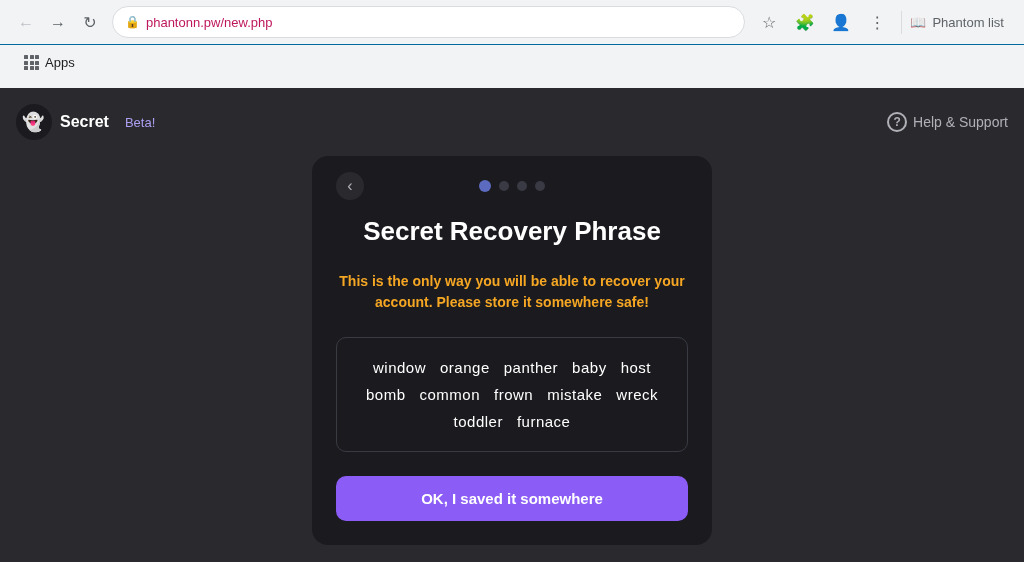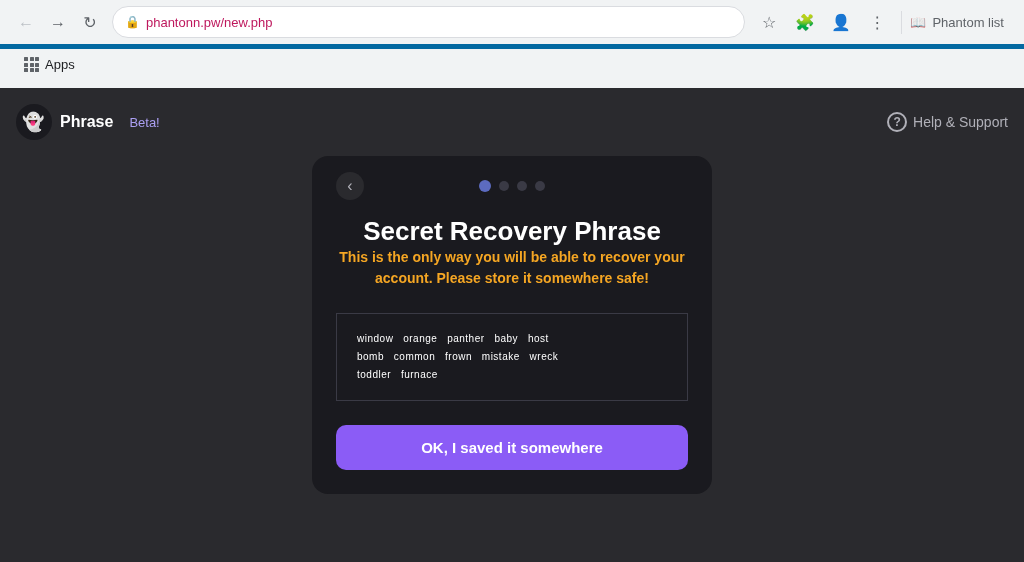--- a/index.html
+++ b/index.html
@@ -87,21 +87,21 @@
       margin-left: 4px;
       color: #5f6368;
       font-size: 13px;
       cursor: pointer;
     }
     .bookmarks-bar {
       display: flex;
       align-items: center;
       padding: 4px 16px;
       height: 36px;
-      border-top: 5px solid #0369a1;
+      border-top: 1px solid #0369a1;
       gap: 4px;
     }
     .apps-btn {
       display: flex;
       align-items: center;
       gap: 6px;
       padding: 4px 8px;
       border-radius: 4px;
       cursor: pointer;
       font-size: 13px;
@@ -225,42 +225,42 @@
     .dot.active {
       background: #5c6bc0;
       width: 12px;
       height: 12px;
     }
     .card-title {
       font-size: 26px;
       font-weight: 700;
       color: #ffffff;
       text-align: center;
-      margin-bottom: 0;
+      margin-bottom: 24px;
     }
     .card-subtitle {
       font-size: 14px;
       color: #f5a623;
       text-align: center;
       margin-bottom: 24px;
       line-height: 1.5;
       font-weight: bold;
     }
     .phrase-box {
       width: 100%;
       border: 1.5px solid #3a3a45;
-      border-radius: 0;
+      border-radius: 10px;
       padding: 16px 20px;
-      font-size: 10px;
+      font-size: 15px;
       color: #ffffff;
       line-height: 1.8;
       margin-bottom: 24px;
       letter-spacing: 0.5px;
       background: transparent;
-      text-align: left;
+      text-align: center;
     }
     .ok-button {
       width: 100%;
       background: #8b5cf6;
       color: #ffffff;
       border: none;
       border-radius: 10px;
       padding: 14px;
       font-size: 15px;
       font-weight: 600;
@@ -310,21 +310,21 @@
     </div>
   </div>
 </div>
 
 <div class="page-content">
 
   <div class="top-bar">
     <div class="phantom-logo">
       <div class="phantom-icon">👻</div>
       <span>
-        <span style="color:#ffffff;font-size:16px;font-weight:600;">Phrase</span><span class="phantom-beta">Beta!</span>
+        <span style="color:#ffffff;font-size:16px;font-weight:600;">Secret</span><span class="phantom-beta">Beta!</span>
       </span>
     </div>
     <div class="help-support">
       <div class="help-icon">?</div>
       <span>Help &amp; Support</span>
     </div>
   </div>
 
   <div class="modal-card">
 

